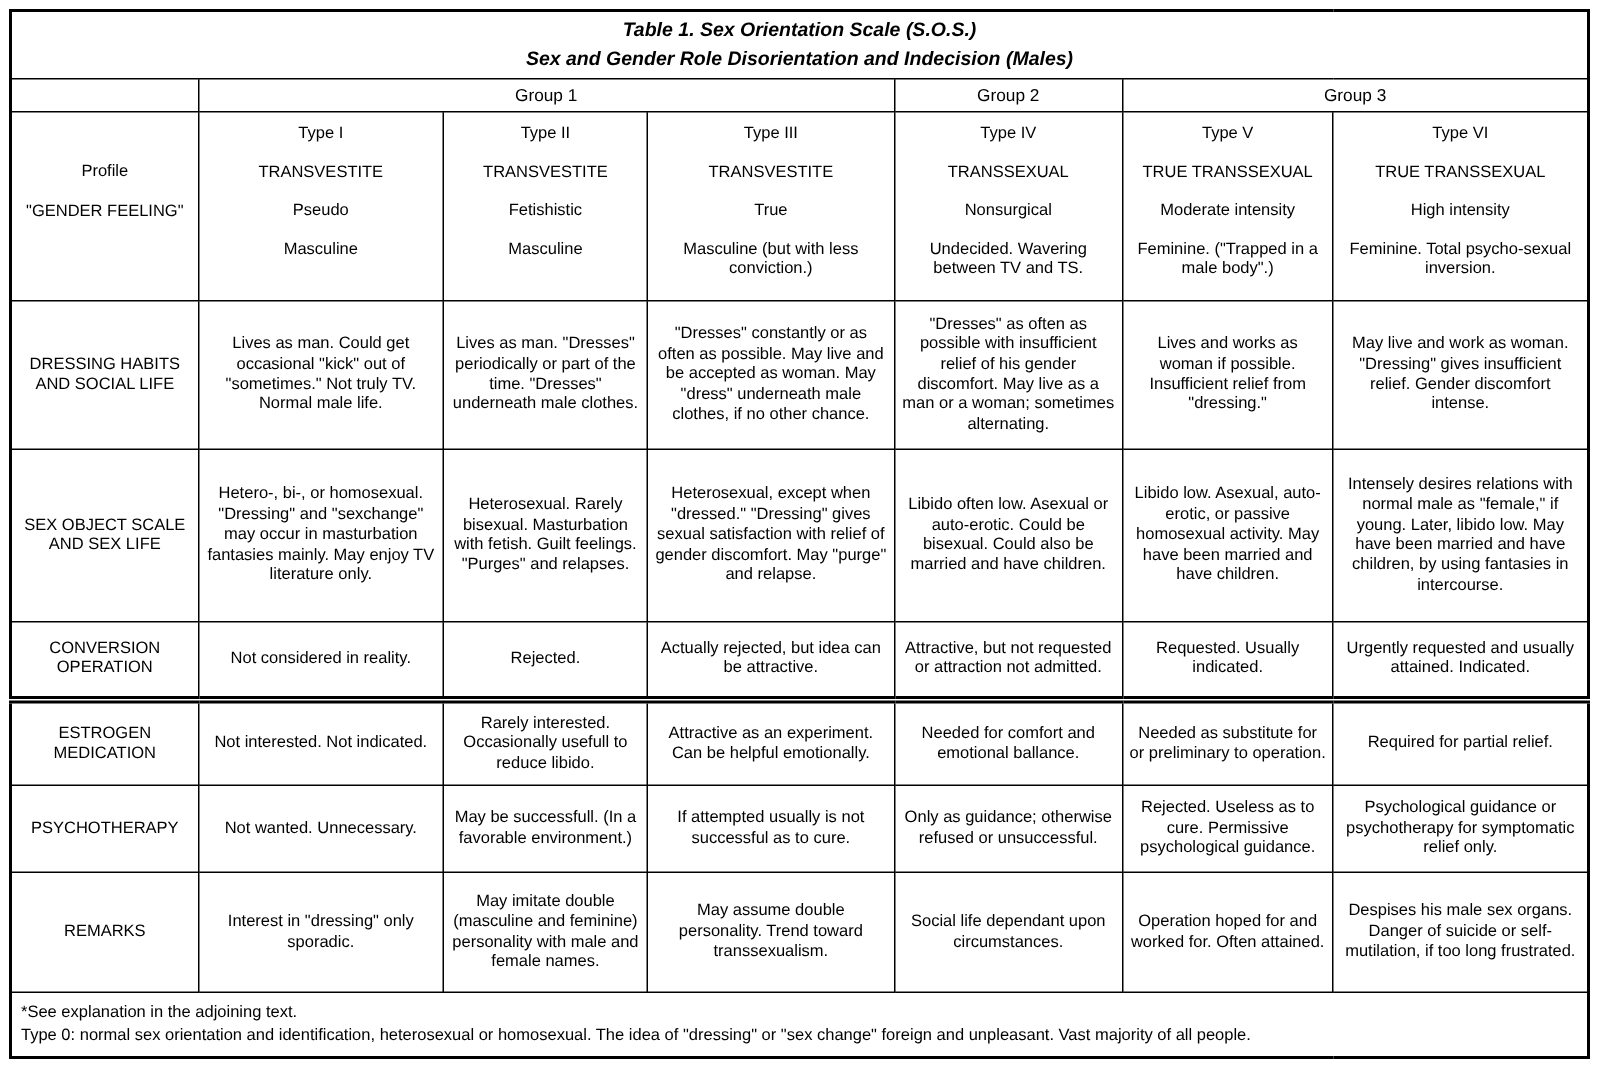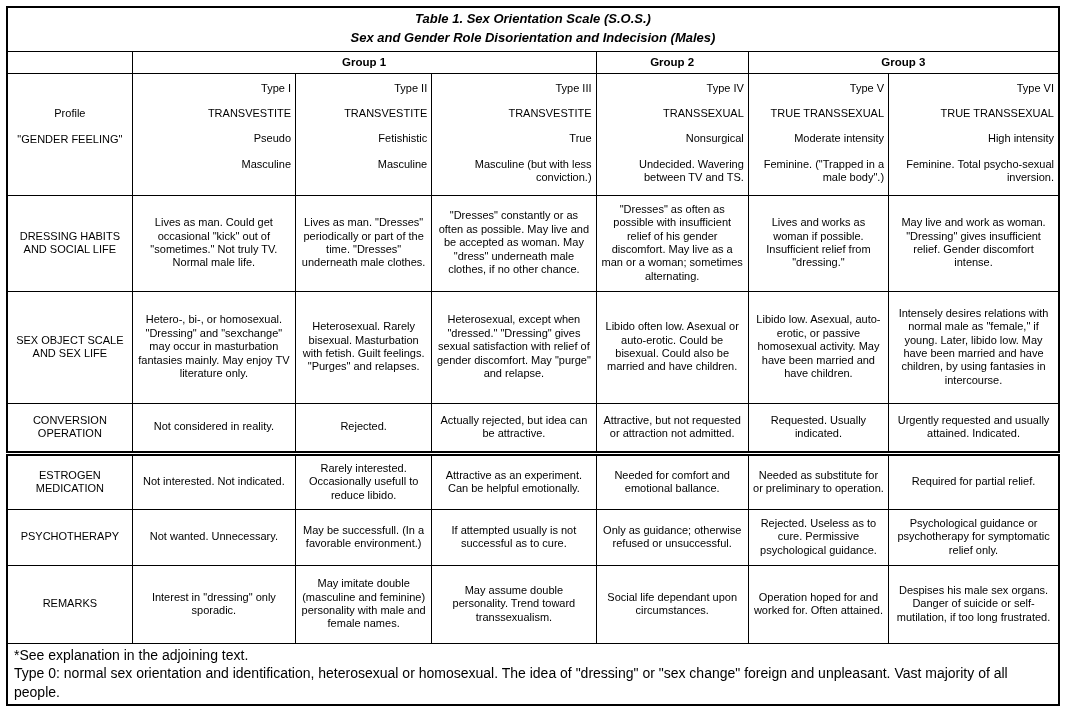--- a/index.html
+++ b/index.html
@@ -34,41 +34,41 @@
     word-wrap: break-word;
   }
   tr.title-row { height: 44px; }
   .title-cell {
     font-weight: bold;
     font-style: italic;
     font-size: 13px;
     line-height: 1.45;
   }
   tr.group-row { height: 22px; }
-  .group-cell { font-weight: bold; font-size: 11.5px; text-align: center; }
+  .group-cell { font-weight: normal; font-size: 11.5px; text-align: center; }
   tr.type-row { height: 122px; }
-  .type-cell { vertical-align: top; padding-top: 8px; text-align: right; }
+  .type-cell { vertical-align: top; padding-top: 8px; }
   .type-line { margin: 0 0 12px 0; }
   .type-line:last-child { margin-bottom: 0; }
   .profile-cell { vertical-align: top; padding-top: 33px; }
   .profile-line { margin: 0 0 13px 0; }
   .label-cell { font-size: 11px; }
   tr.r-dressing { height: 96px; }
   tr.r-sexobject { height: 112px; }
   tr.r-kinsey { height: 26px; }
   tr.r-conversion { height: 50px; padding-left: 37px; }
   tr.r-estrogen { height: 56px; }
   tr.r-estrogen td { border-top: 5px double #000; }
   tr.r-psycho { height: 56px; }
   tr.r-remarks { height: 78px; }
   tr.footnote-row { height: 42px; }
   .footnote-cell {
     text-align: left;
     padding-left: 6px;
-    font-size: 14px;
+    font-size: 11px;
     line-height: 1.35;
   }
 </style>
 </head>
 <body>
 
 <div class="page">
   <table class="sos">
     <colgroup>
       <col style="width:125px">

